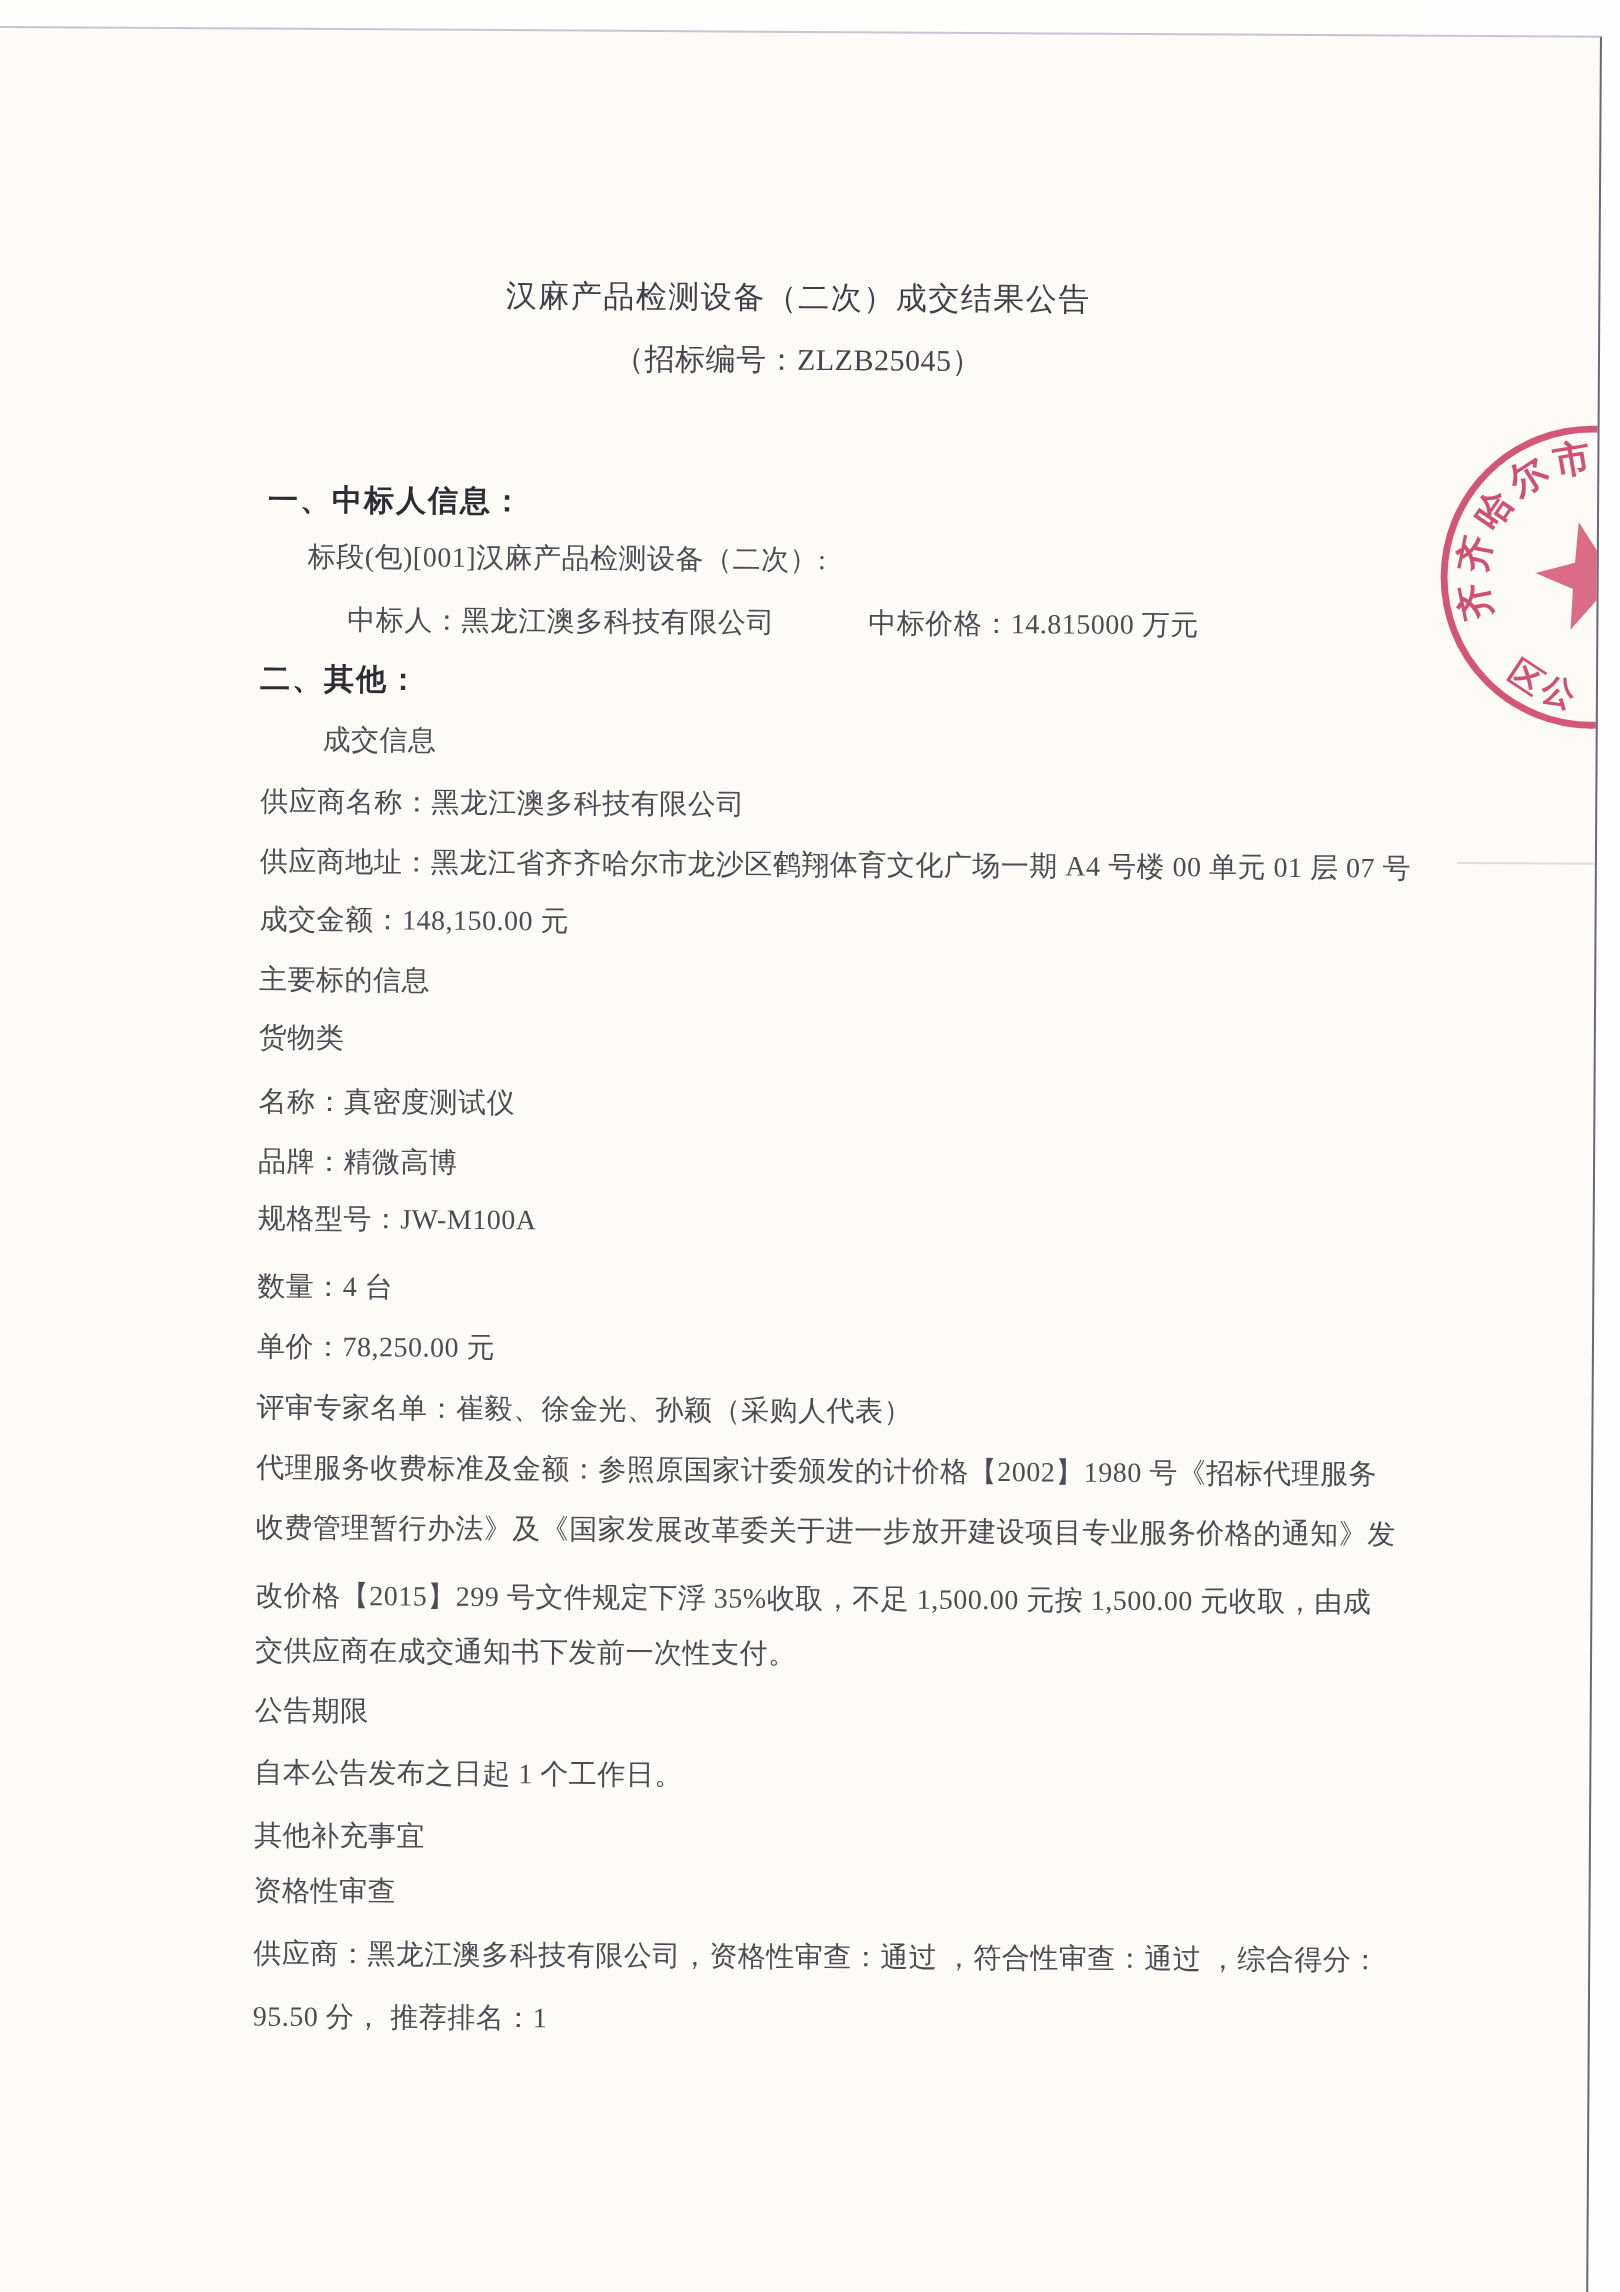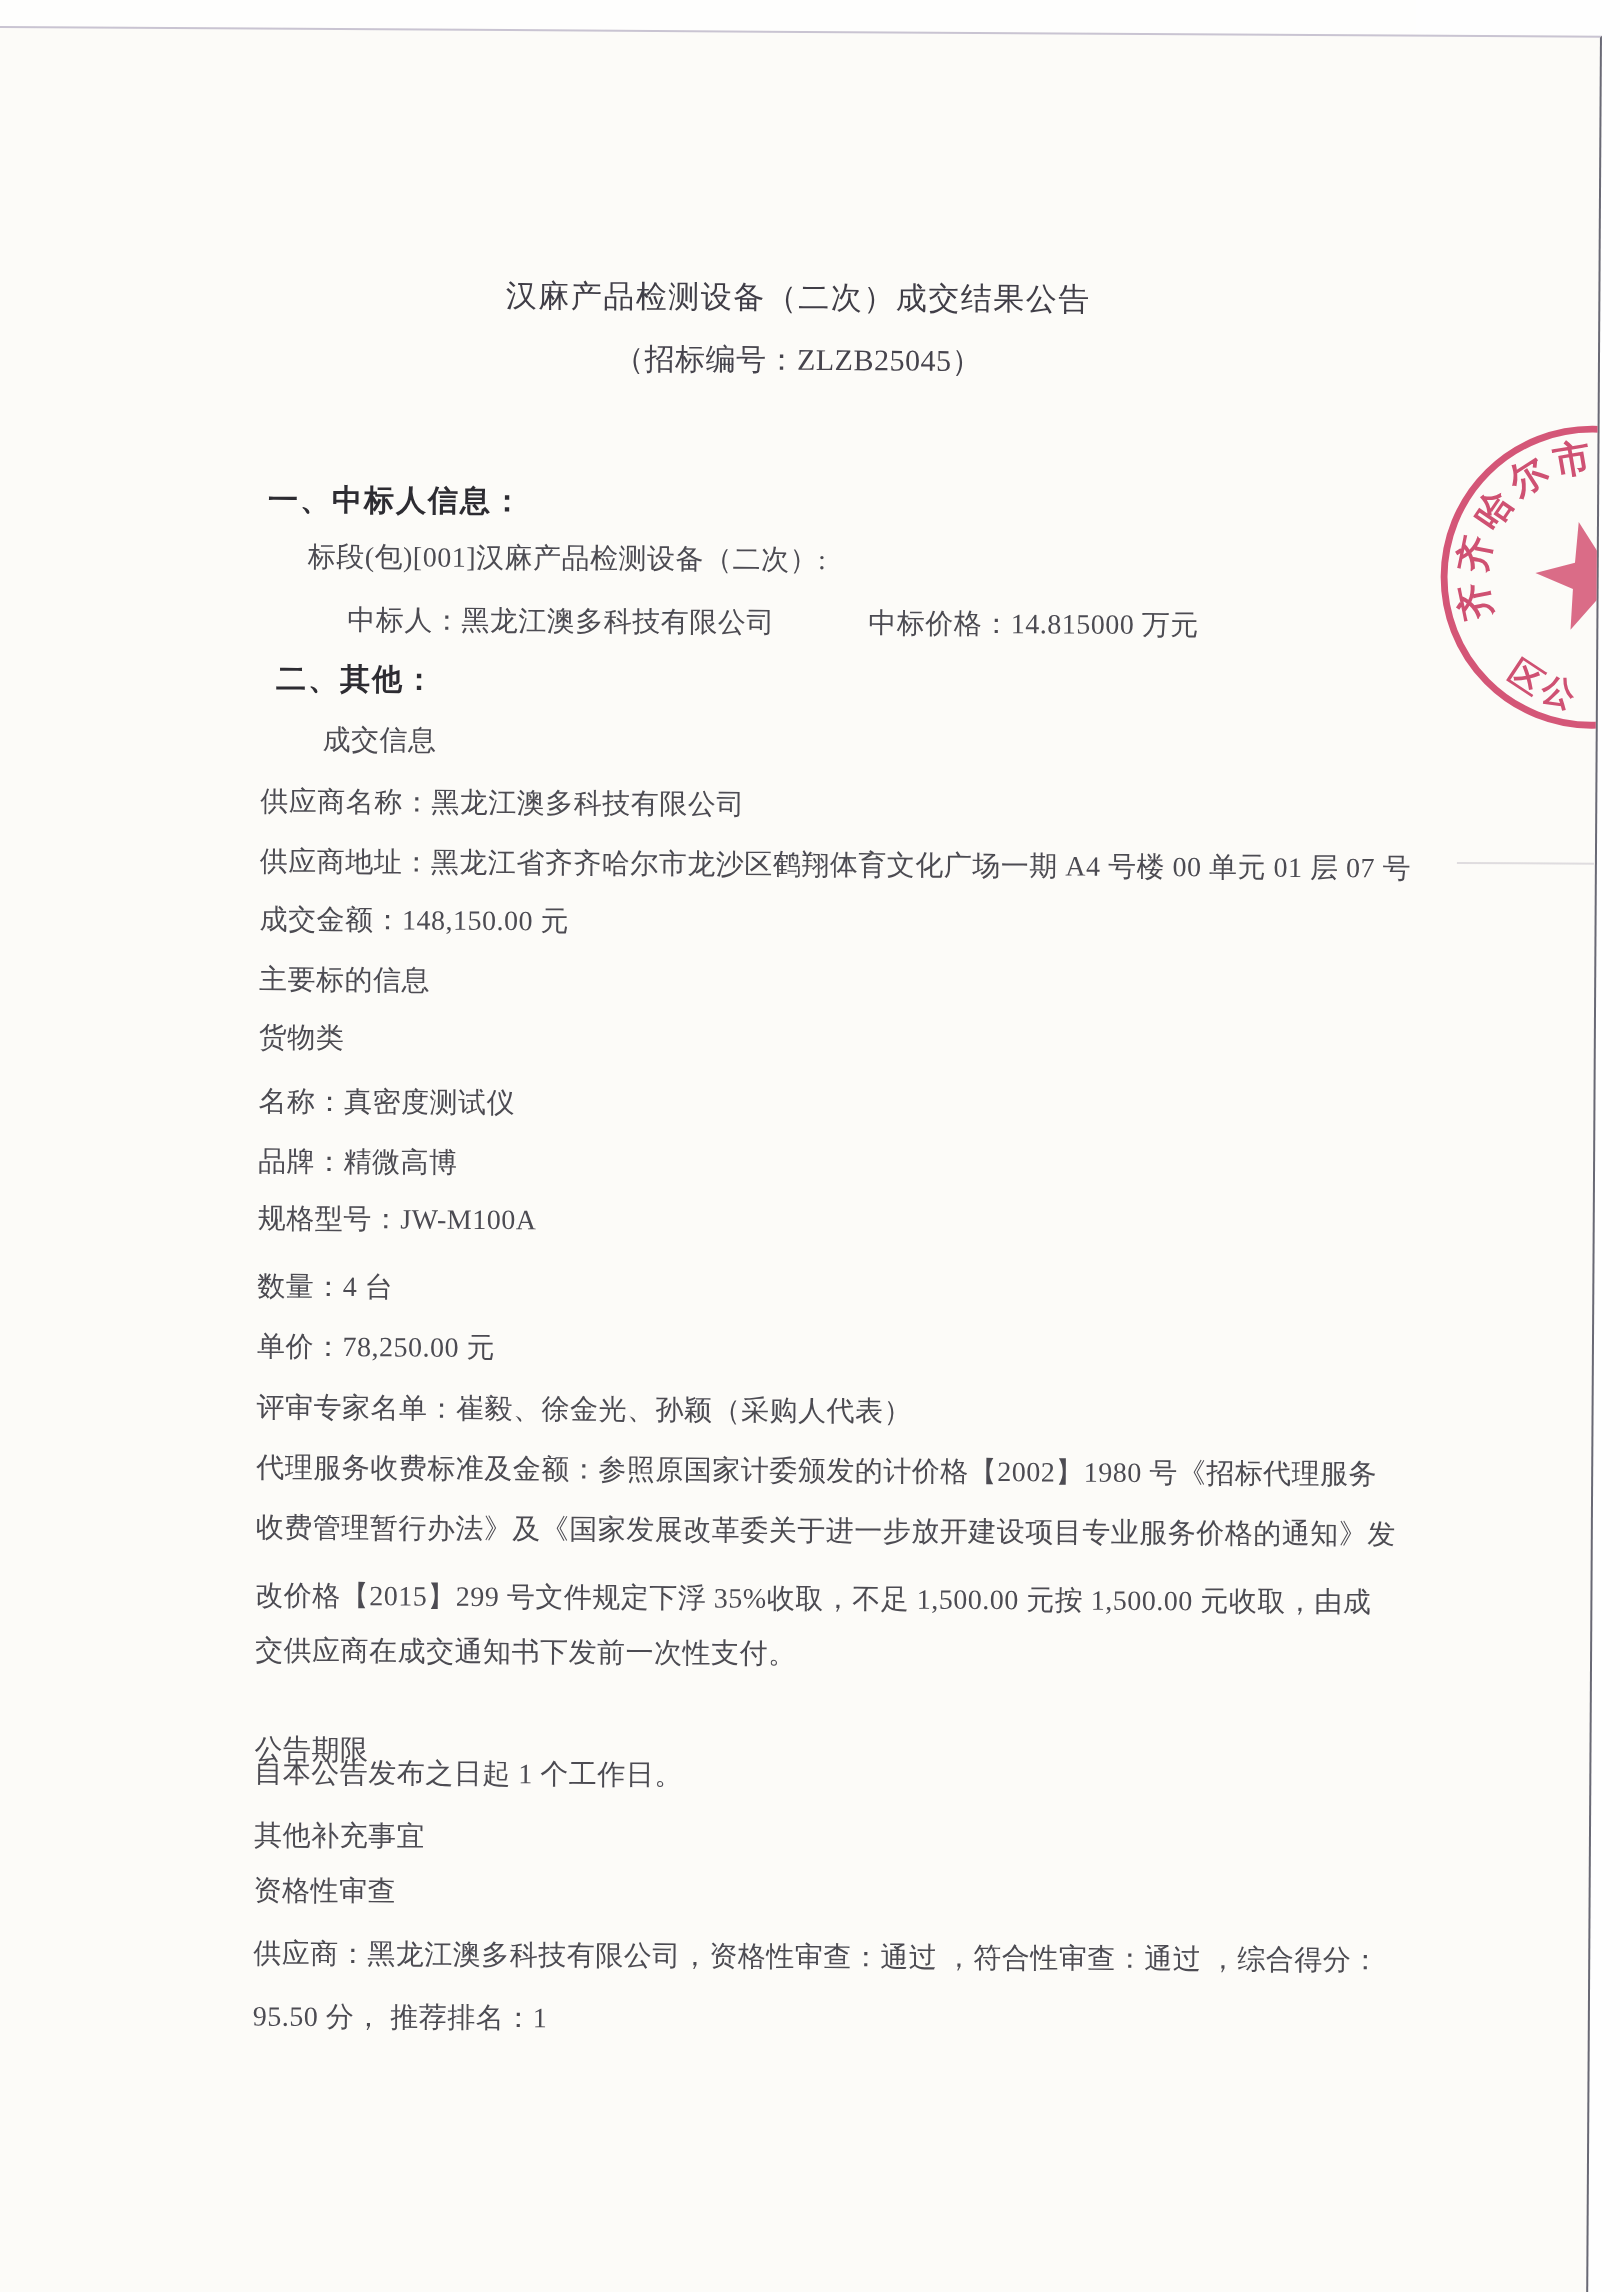--- a/index.html
+++ b/index.html
@@ -35,39 +35,39 @@
 
     <div class="line title" style="top:245px">汉麻产品检测设备（二次）成交结果公告</div>
     <div class="line subtitle" style="top:307px">（招标编号：ZLZB25045）</div>
 
     <div class="line h" style="top:448px;left:271px">一、中标人信息：</div>
     <div class="line" style="top:507px;left:311px">标段(包)[001]汉麻产品检测设备（二次）:</div>
 
     <div class="line indent2" style="top:570px">中标人：黑龙江澳多科技有限公司</div>
     <div class="line" style="top:570px;left:872px">中标价格：14.815000 万元</div>
 
-    <div class="line h" style="top:627px;left:280px">二、其他：</div>
+    <div class="line h" style="top:627px;left:264px">二、其他：</div>
 
     <div class="line indent1" style="top:690px">成交信息</div>
     <div class="line" style="top:752px">供应商名称：黑龙江澳多科技有限公司</div>
     <div class="line" style="top:812px">供应商地址：黑龙江省齐齐哈尔市龙沙区鹤翔体育文化广场一期 A4 号楼 00 单元 01 层 07 号</div>
     <div class="line" style="top:870px">成交金额：148,150.00 元</div>
     <div class="line" style="top:930px">主要标的信息</div>
     <div class="line" style="top:988px">货物类</div>
     <div class="line" style="top:1052px">名称：真密度测试仪</div>
     <div class="line" style="top:1112px">品牌：精微高博</div>
     <div class="line" style="top:1169px">规格型号：JW-M100A</div>
     <div class="line" style="top:1237px">数量：4 台</div>
     <div class="line" style="top:1297px">单价：78,250.00 元</div>
     <div class="line" style="top:1358px">评审专家名单：崔毅、徐金光、孙颖（采购人代表）</div>
     <div class="line" style="top:1418px">代理服务收费标准及金额：参照原国家计委颁发的计价格【2002】1980 号《招标代理服务</div>
     <div class="line" style="top:1478px">收费管理暂行办法》及《国家发展改革委关于进一步放开建设项目专业服务价格的通知》发</div>
     <div class="line" style="top:1546px">改价格【2015】299 号文件规定下浮 35%收取，不足 1,500.00 元按 1,500.00 元收取，由成</div>
     <div class="line" style="top:1601px">交供应商在成交通知书下发前一次性支付。</div>
-    <div class="line" style="top:1700px">公告期限</div>
+    <div class="line" style="top:1661px">公告期限</div>
     <div class="line" style="top:1723px">自本公告发布之日起 1 个工作日。</div>
     <div class="line" style="top:1786px">其他补充事宜</div>
     <div class="line" style="top:1841px">资格性审查</div>
     <div class="line" style="top:1904px">供应商：黑龙江澳多科技有限公司，资格性审查：通过 ，符合性审查：通过 ，综合得分：</div>
     <div class="line" style="top:1967px">95.50 分， 推荐排名：1</div>
 
     <div class="crease"></div>
 
     <svg class="stamp" viewBox="0 0 360 360" xmlns="http://www.w3.org/2000/svg">
       <circle cx="180" cy="180" r="151" fill="none" stroke="#cf4066" stroke-width="7"></circle>

